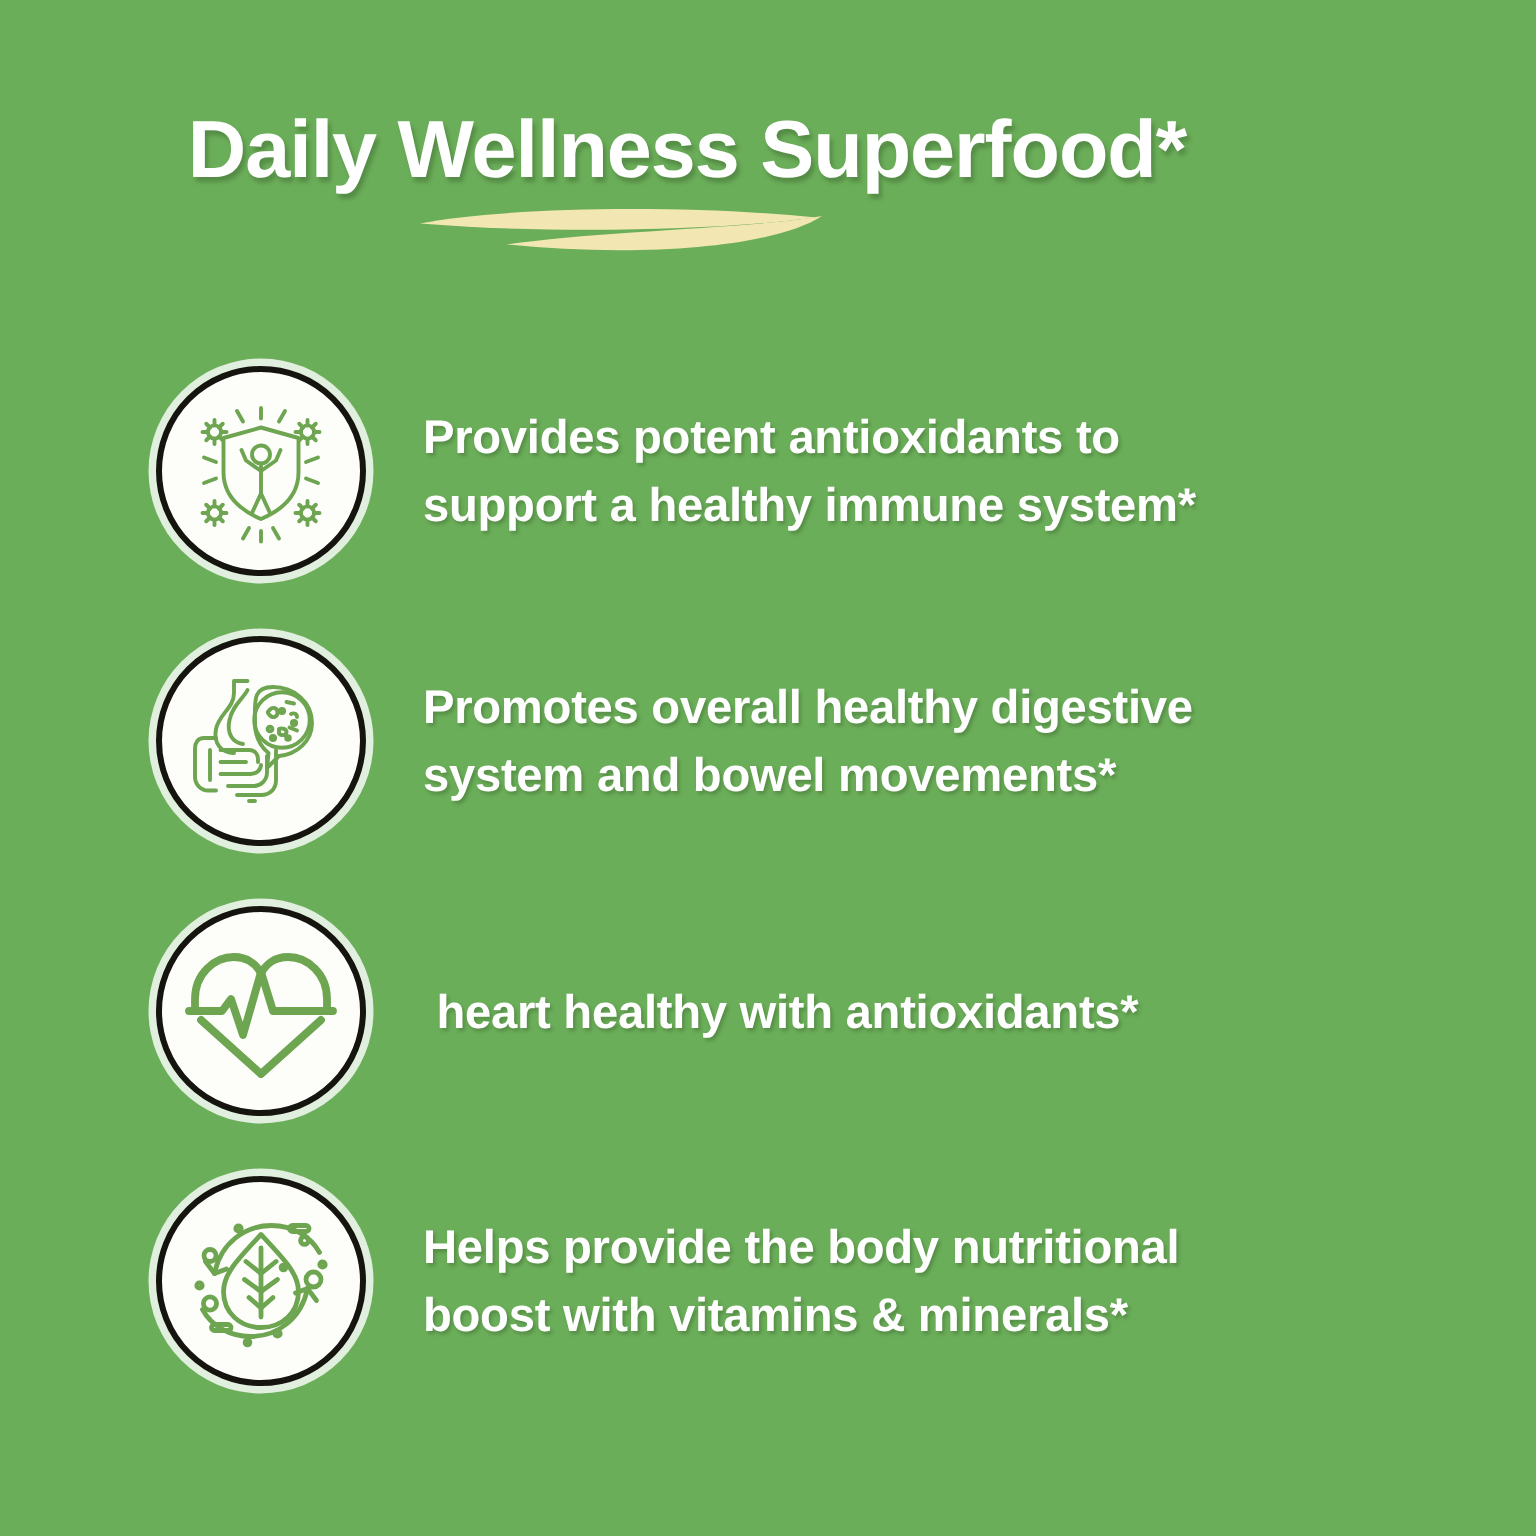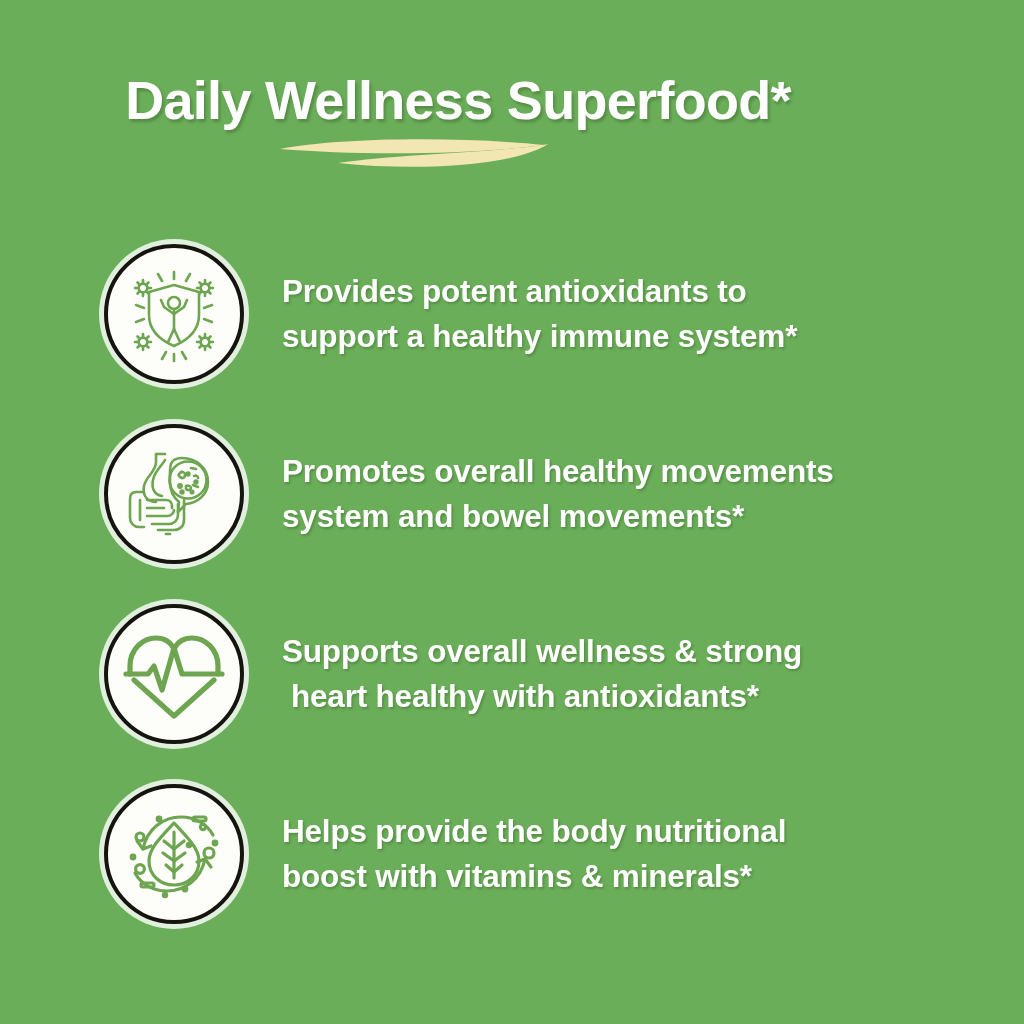--- a/index.html
+++ b/index.html
@@ -171,39 +171,38 @@
           <path d="M71 43 L76 45"></path>
           <circle cx="58" cy="44" r="1.6"></circle>
           <circle cx="66" cy="32" r="1.4"></circle>
           <circle cx="74" cy="40" r="1.4"></circle>
           <circle cx="60" cy="50" r="1.4"></circle>
           <circle cx="70" cy="50" r="1.2"></circle>
         </g>
       </svg>
     </div>
     <div class="benefit-text">
-      <span>Promotes overall healthy movements</span>
+      <span>Promotes overall healthy digestive</span>
       <span class="l2">system and bowel movements*</span>
     </div>
   </div>
 
   <div class="benefit-row">
     <div class="icon-badge">
       <svg width="108" height="100" viewBox="0 0 108 100">
         <g fill="none" stroke="#6EA551" stroke-width="5.2" stroke-linecap="round" stroke-linejoin="round">
 
           <path d="M10 50 L10 42 C10 25 23 14 36 14 C45 14 51 19 54 25 C57 19 63 14 72 14 C85 14 98 25 98 42 L98 50"></path>
           <path d="M14 56 L54 92 L94 56"></path>
 
           <path d="M6 50 L28 50 L34 42 L42 66 L54 24 L62 50 L102 50"></path>
         </g>
       </svg>
     </div>
     <div class="benefit-text">
-      <span>Supports overall wellness &amp; strong</span>
       <span class="l2 indent">heart healthy with antioxidants*</span>
     </div>
   </div>
 
   <div class="benefit-row">
     <div class="icon-badge">
       <svg width="110" height="110" viewBox="0 0 110 110">
         <g fill="none" stroke="#6EA551" stroke-width="3.2" stroke-linecap="round" stroke-linejoin="round">
 
           <path d="M55 24 C70 40 80 50 80 62 C80 76 69 86 55 86 C41 86 30 76 30 62 C30 50 40 40 55 24 Z"></path>

